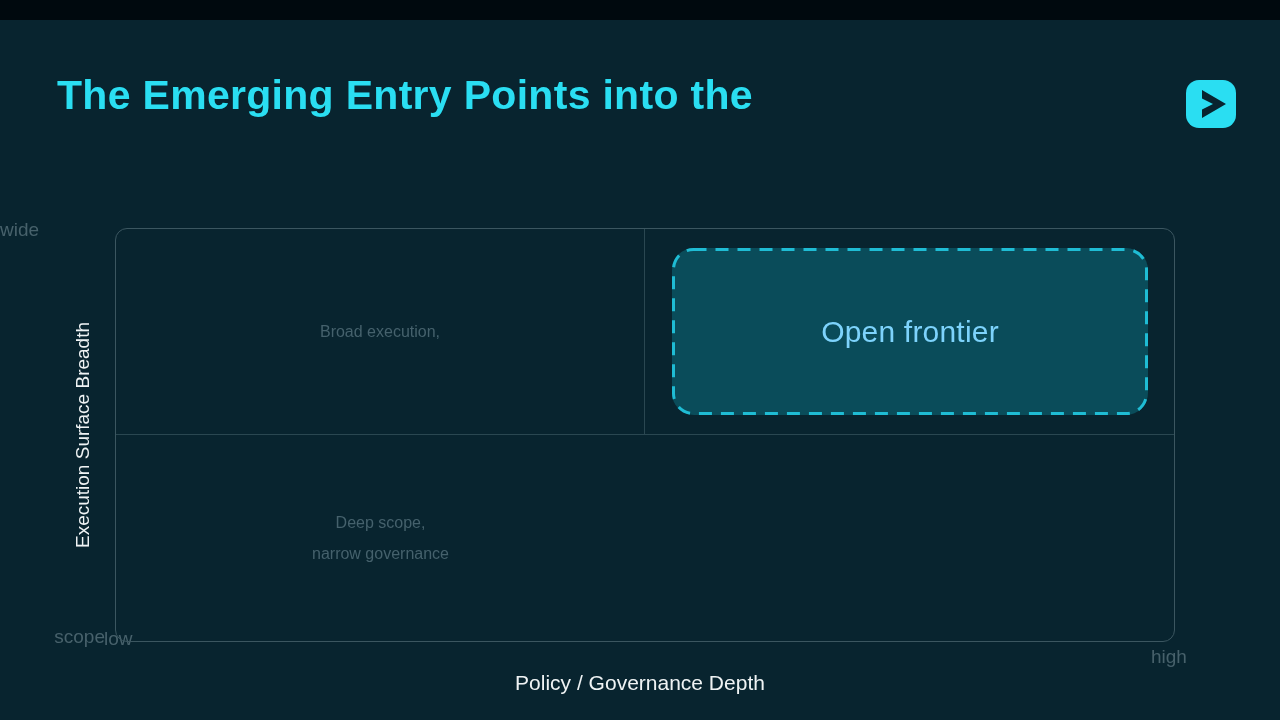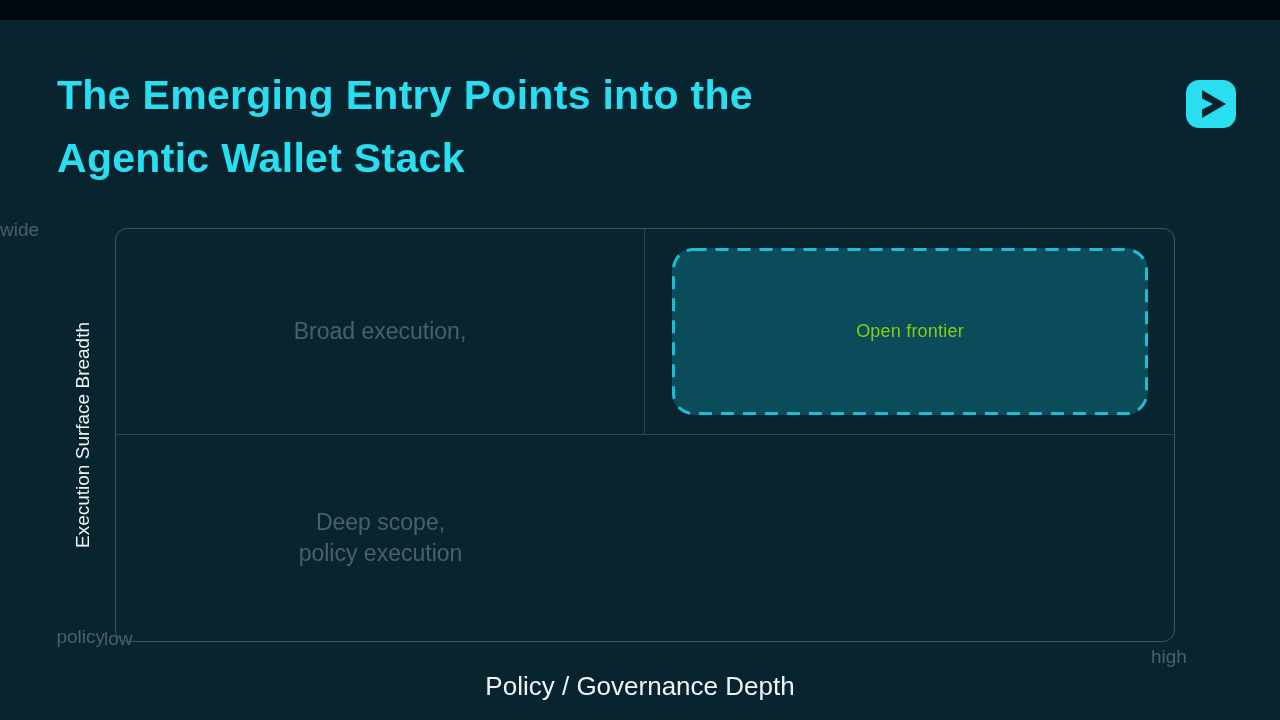--- a/index.html
+++ b/index.html
@@ -30,67 +30,66 @@
     box-sizing:border-box;border:1.5px solid #3b5660;border-radius:12px;
     display:grid;grid-template-columns:1fr 1fr;grid-template-rows:1fr 1fr;
     overflow:hidden;
   }
   .cell{position:relative;display:flex;align-items:center;justify-content:center;}
   .cell-tl{border-right:1px solid #2a4751;border-bottom:1px solid #2a4751;}
   .cell-tr{border-bottom:1px solid #2a4751;}
   .cell-bl{border-right:1px solid #2a4751;}
   .qlabel{
     margin:0;text-align:center;
-    font-size:23px;line-height:31px;color:#45616c;
+    font-size:16px;line-height:31px;color:#45616c;
   }
 
   
   .highlight{
     position:absolute;top:19px;bottom:19px;left:27px;right:26px;
     background:#0a4c5a;border-radius:22px;
     display:flex;align-items:center;justify-content:center;
   }
   .highlight .dash{position:absolute;inset:0;width:100%;height:100%;}
-  .hlabel{position:relative;font-size:18px;color:#84cc16;letter-spacing:.2px;}
+  .hlabel{position:relative;font-size:30px;color:#7dd3fc;letter-spacing:.2px;}
 
   
   .tick{position:absolute;font-size:19px;color:#47616b;}
   .tick-wide{left:0;top:199px;width:105px;text-align:left;}
   .tick-narrow{left:0;top:606px;width:105px;text-align:right;}
   .tick-low{left:104px;top:608px;}
   .tick-high{left:1151px;top:626px;}
   .y-axis-label{
     position:absolute;left:-31px;top:403px;width:230px;height:24px;
     text-align:center;font-size:19px;color:#eff3f4;
     transform:rotate(-90deg);
   }
   .x-axis-label{
     position:absolute;left:0;top:651px;width:1280px;text-align:center;
-    font-size:26px;color:#eff3f4;
+    font-size:21px;color:#eff3f4;
   }
 </style>
 </head>
 <body>
 
 <div class="stage">
   <div class="slide">
 
     <h1 class="title">
       <span class="title-line">The Emerging Entry Points into the</span>
-      <span class="title-line">Agentic Wallet Stack</span>
     </h1>
 
     <div class="brand">
       <svg viewBox="0 0 50 48">
         <path d="M16 10 L40 24 L16 38 L16 29.5 L27 24 L16 18.5 Z" fill="#08242f"></path>
       </svg>
     </div>
 
     <div class="tick tick-wide">wide</div>
-    <div class="tick tick-narrow">policy</div>
+    <div class="tick tick-narrow">scope</div>
     <div class="tick tick-low">low</div>
     <div class="tick tick-high">high</div>
 
     <div class="y-axis-label">Execution Surface Breadth</div>
     <div class="x-axis-label">Policy / Governance Depth</div>
 
     <div class="matrix">
 
       <div class="cell cell-tl">
         <p class="qlabel">
@@ -104,19 +103,19 @@
             <rect x="1.5" y="1.5" width="473" height="164" rx="20" ry="20" fill="none" stroke="#1fbcd4" stroke-width="3" stroke-dasharray="13 9"></rect>
           </svg>
           <span class="hlabel">Open frontier</span>
         </div>
       </div>
 
 
       <div class="cell cell-br">
         <p class="qlabel">
           <span>Deep scope,</span><br>
-          <span>policy execution</span>
+          <span>narrow governance</span>
         </p>
       </div>
 
     </div>
   </div>
 </div>
 
 </body></html>

